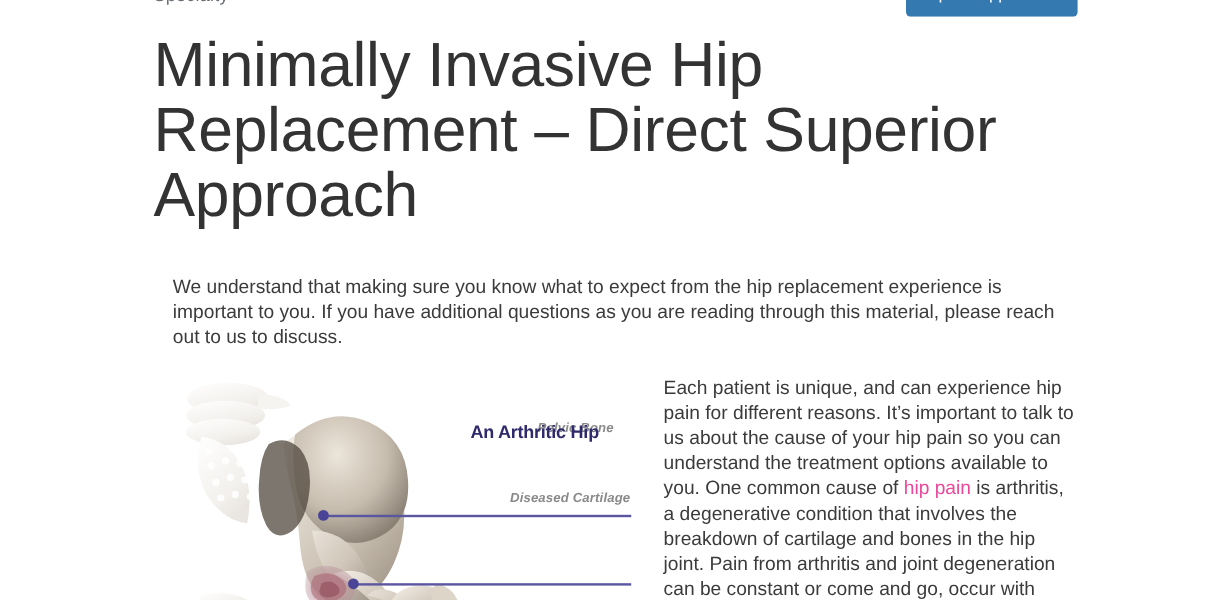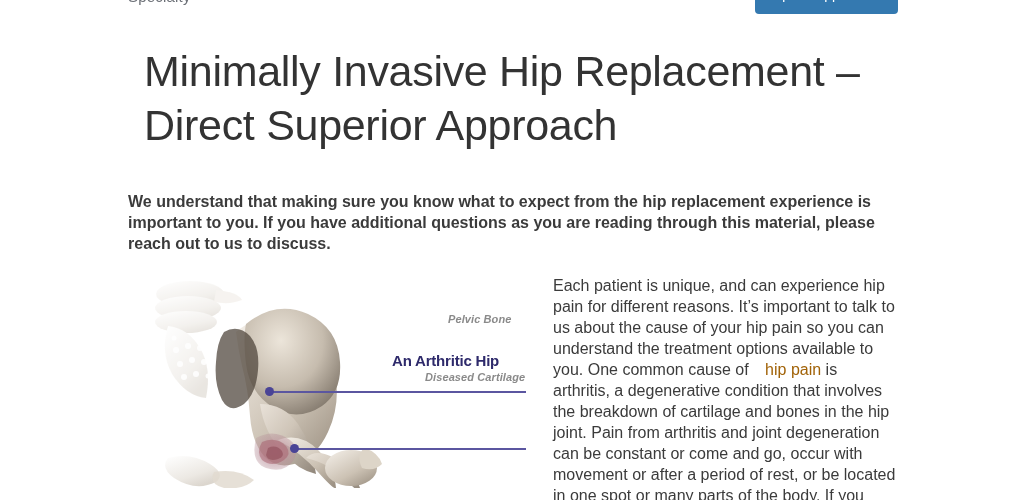--- a/index.html
+++ b/index.html
@@ -58,37 +58,36 @@
 
   
   .content {
     position: absolute;
     left: 128px;
     top: 0;
     width: 770px;
   }
 
   h1.page-title {
-    margin: 16px;
+    margin: 0;
     padding: 28px 0 0 0;
-    font-size: 43px;
+    font-size: 52px;
     line-height: 54px;
     font-weight: 400;
     color: #333333;
     letter-spacing: -0.3px;
   }
 
   p.intro {
-    margin: 0;
+    margin: 16px;
     padding: 23px 0 0 0;
     font-size: 16px;
     line-height: 21px;
     color: #3b3b3b;
     max-width: 772px;
-    font-weight: bold;
   }
 
   h2.section-title {
     margin: 0;
     padding: 32px 0 0 0;
     font-size: 29px;
     line-height: 36px;
     font-weight: 700;
     color: #333333;
     letter-spacing: -0.2px;
@@ -110,23 +109,22 @@
     flex: 1 1 auto;
     padding-top: 3px;
   }
   .col-text p {
     margin: 0;
     font-size: 16px;
     line-height: 21px;
     color: #3b3b3b;
   }
   .col-text a {
-    color: #a16207;
+    color: #ec4899;
     text-decoration: none;
-    margin-left: 12px;
   }
 
   
   .figure {
     position: relative;
     width: 400px;
     height: 216px;
     background: #ffffff;
     overflow: hidden;
   }

